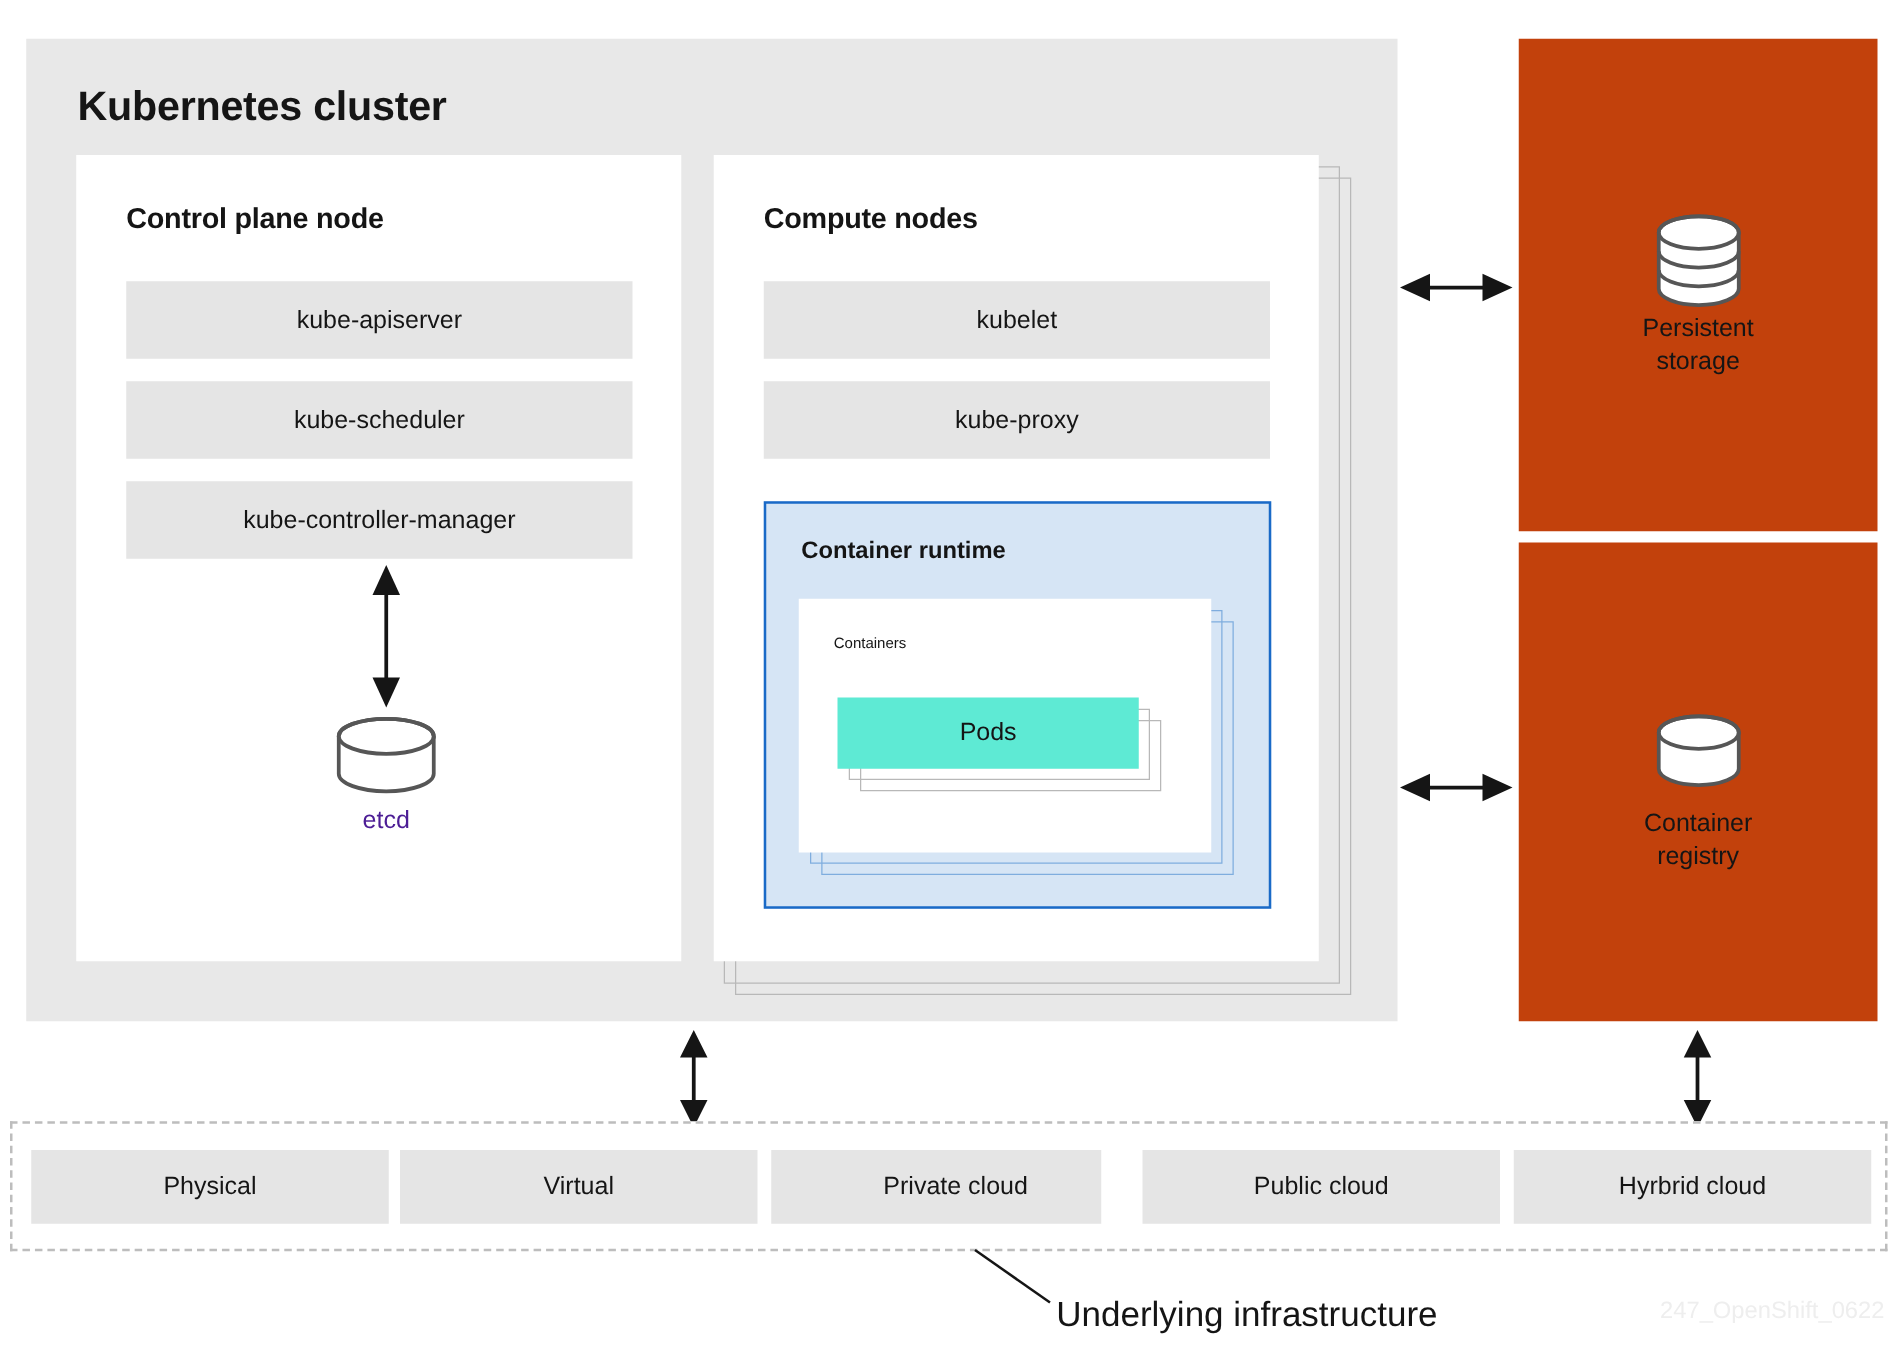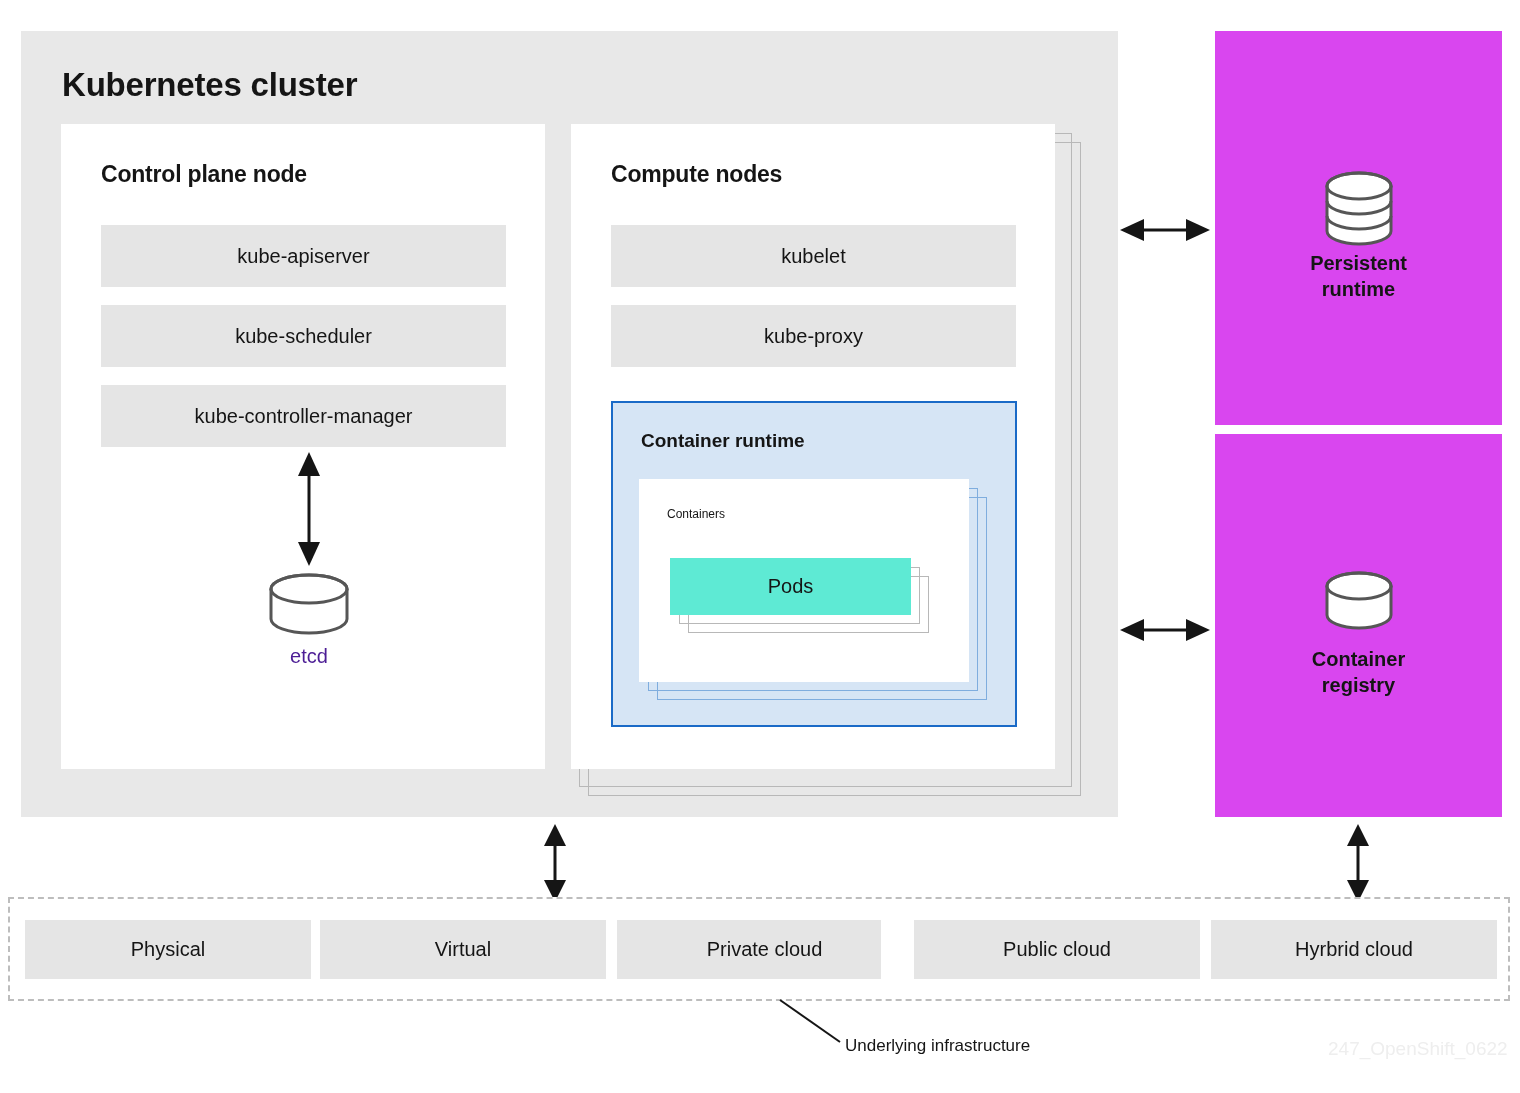--- a/index.html
+++ b/index.html
@@ -91,21 +91,21 @@
   .pod-stack-1 { left: 679px; top: 567px; width: 241px; height: 57px; }
   .pod-stack-2 { left: 688px; top: 576px; width: 241px; height: 57px; }
   .pods-box {
     left: 670px; top: 558px; width: 241px; height: 57px;
     background: #5eead4;
     display: flex; align-items: center; justify-content: center;
     font-size: 20px; color: #151515;
   }
 
   
-  .side-panel { background: #d946ef; font-weight: bold; }
+  .side-panel { background: #c2410c; }
   .storage-panel  { left: 1215px; top: 31px;  width: 287px; height: 394px; }
   .registry-panel { left: 1215px; top: 434px; width: 287px; height: 383px; }
 
   .side-icon-wrap {
     position: absolute; left: 0; right: 0; display: flex; justify-content: center;
   }
   .side-label {
     position: absolute; left: 0; right: 0;
     text-align: center; font-size: 20px; line-height: 1.3; color: #151515;
   }
@@ -123,21 +123,21 @@
     font-size: 20px; color: #151515;
   }
   .infra-0 { left: 25px;   width: 286px; }
   .infra-1 { left: 320px;  width: 286px; }
   .infra-2 { left: 617px;  width: 264px; padding-left: 31px; }
   .infra-3 { left: 914px;  width: 286px; }
   .infra-4 { left: 1211px; width: 286px; }
 
   .infra-caption {
     left: 845px; top: 1036px;
-    font-size: 17px; color: #151515; white-space: nowrap;
+    font-size: 28px; color: #151515; white-space: nowrap;
   }
   .watermark {
     left: 1328px; top: 1038px;
     font-size: 19px; color: #eeeeee; white-space: nowrap;
   }
 
   svg { display: block; overflow: visible; }
 </style>
 </head>
 <body>
@@ -200,21 +200,21 @@
           <ellipse cx="42" cy="17" rx="32" ry="13" fill="#ffffff" stroke="#565656" stroke-width="3"></ellipse>
           <path d="M10,17 L10,62 A32,13 0 0 0 74,62 L74,17" fill="#ffffff" stroke="#565656" stroke-width="3"></path>
           <path d="M10,32 A32,13 0 0 0 74,32" fill="none" stroke="#565656" stroke-width="3"></path>
           <path d="M10,47 A32,13 0 0 0 74,47" fill="none" stroke="#565656" stroke-width="3"></path>
           <ellipse cx="42" cy="17" rx="32" ry="13" fill="none" stroke="#565656" stroke-width="3"></ellipse>
         </svg>
       </span>
     </div>
     <div class="side-label" style="top:219px;">
       <span>Persistent</span><br>
-      <span>runtime</span>
+      <span>storage</span>
     </div>
   </div>
 
   <div class="abs" style="left:1118px; top:208px; width:94px; height:44px;">
     <svg width="94" height="44" viewBox="0 0 94 44">
       <line x1="18" y1="22" x2="76" y2="22" stroke="#151515" stroke-width="3"></line>
       <polygon points="2,22 26,11 26,33" fill="#151515"></polygon>
       <polygon points="92,22 68,11 68,33" fill="#151515"></polygon>
     </svg>
   </div>

